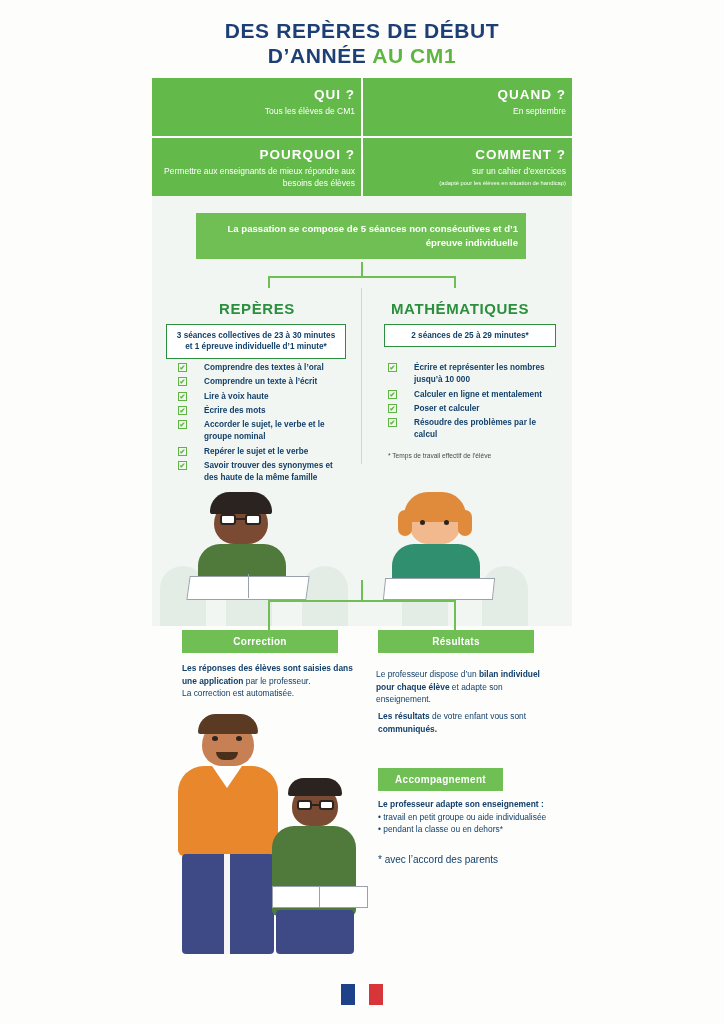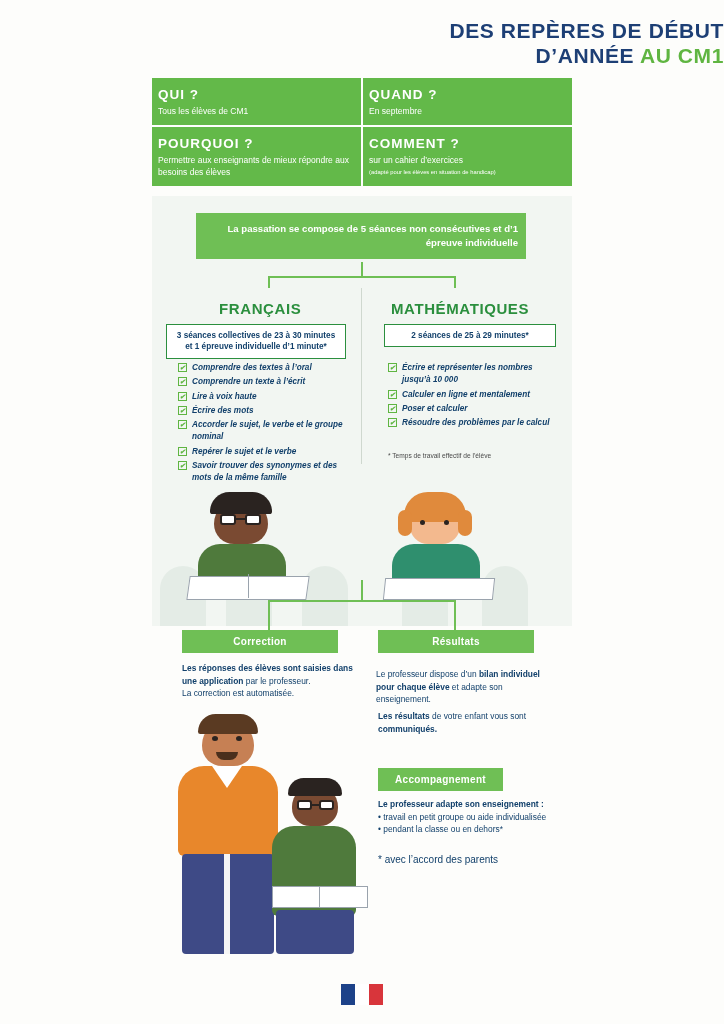--- a/index.html
+++ b/index.html
@@ -10,21 +10,21 @@
     font-family: "Liberation Sans", sans-serif;
   }
   .page {
     position: relative;
     width: 724px; height: 1024px;
     overflow: hidden;
     background: #fdfdfb;
   }
   
   .title-block {
-    text-align: right;
+    text-align: center;
     padding-top: 18px;
   }
   .title-line {
     font-size: 21px;
     font-weight: bold;
     letter-spacing: 0.6px;
     color: #1d3f75;
     line-height: 1.2;
   }
   .title-accent { color: #5fb541; }
@@ -36,22 +36,22 @@
     width: 420px; height: 105px;
     display: grid;
     grid-template-columns: 1fr 1fr;
     grid-template-rows: 1fr 1fr;
     gap: 2px;
     background: #ffffff;
   }
   .qcell {
     background: #63b949;
     color: #ffffff;
-    text-align: left;
-    padding: 9px 6px 8px;
+    text-align: right;
+    padding: 9px 6px 19px;
   }
   .qcell .q-h {
     font-size: 13.5px;
     font-weight: bold;
     letter-spacing: 1px;
   }
   .qcell .q-s {
     font-size: 8.5px;
     margin-top: 4px;
     line-height: 1.35;
@@ -111,27 +111,26 @@
     width: 1px;
     background: #cfd8cf;
   }
   ul.checks {
     position: absolute;
     margin: 0; padding: 0;
     list-style: none;
   }
   ul.checks li {
     position: relative;
-    padding-left: 14px;
+    padding-left: 26px;
     font-size: 8.2px;
     font-weight: bold;
     color: #12406b;
     line-height: 1.5;
     margin-bottom: 2px;
-    font-style: italic;
   }
   ul.checks li .tick {
     position: absolute;
     left: 0; top: 1px;
     width: 9px; height: 9px;
     border: 1px solid #5fb541;
     color: #5fb541;
     font-size: 7px;
     line-height: 8px;
     text-align: center;
@@ -226,31 +225,31 @@
 
   <div class="passation">La passation se compose de 5 séances non consécutives et d’1 épreuve individuelle</div>
 
   <div class="ln" style="left:361px; top:262px; width:2px; height:16px;"></div>
   <div class="ln" style="left:268px; top:276px; width:188px; height:2px;"></div>
   <div class="ln" style="left:268px; top:276px; width:2px; height:12px;"></div>
   <div class="ln" style="left:454px; top:276px; width:2px; height:12px;"></div>
 
   <div class="vdiv" style="left:361px; top:288px; height:176px;"></div>
 
-  <div class="col-head" style="left:219px; top:300px;">FRANÇAIS</div>
+  <div class="col-head" style="left:219px; top:300px;">REPÈRES</div>
   <div class="col-sub" style="left:166px; top:324px; width:180px;">3 séances collectives de 23 à 30 minutes et 1 épreuve individuelle d’1 minute*</div>
 
   <ul class="checks" style="left:178px; top:362px; width:170px;">
     <li><span class="tick">✔</span><span>Comprendre des textes à l’oral</span></li>
     <li><span class="tick">✔</span><span>Comprendre un texte à l’écrit</span></li>
     <li><span class="tick">✔</span><span>Lire à voix haute</span></li>
     <li><span class="tick">✔</span><span>Écrire des mots</span></li>
     <li><span class="tick">✔</span><span>Accorder le sujet, le verbe et le groupe nominal</span></li>
     <li><span class="tick">✔</span><span>Repérer le sujet et le verbe</span></li>
-    <li><span class="tick">✔</span><span>Savoir trouver des synonymes et des mots de la même famille</span></li>
+    <li><span class="tick">✔</span><span>Savoir trouver des synonymes et des haute de la même famille</span></li>
   </ul>
 
   <div class="col-head" style="left:391px; top:300px;">MATHÉMATIQUES</div>
   <div class="col-sub" style="left:384px; top:324px; width:172px;text-align:center;">2 séances de 25 à 29 minutes*</div>
 
   <ul class="checks" style="left:388px; top:362px; width:170px;">
     <li><span class="tick">✔</span><span>Écrire et représenter les nombres jusqu’à 10 000</span></li>
     <li><span class="tick">✔</span><span>Calculer en ligne et mentalement</span></li>
     <li><span class="tick">✔</span><span>Poser et calculer</span></li>
     <li><span class="tick">✔</span><span>Résoudre des problèmes par le calcul</span></li>

